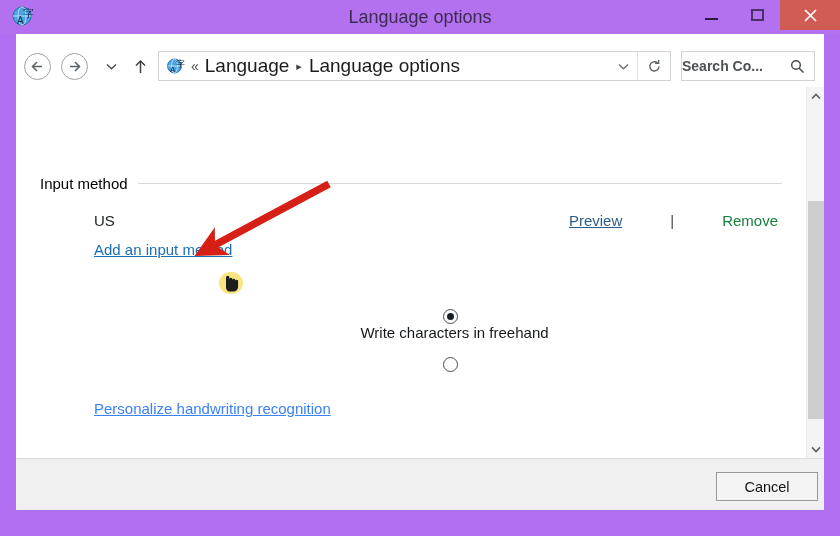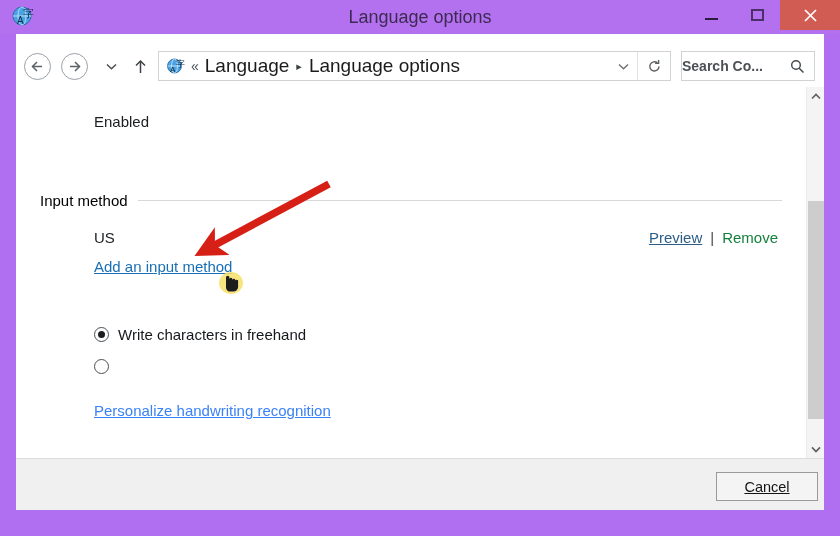--- a/index.html
+++ b/index.html
@@ -224,20 +224,21 @@
     font-size: 15px;
     color: #1a6fb5;
     text-decoration: underline;
     margin-left: 78px;
     display: inline-block;
   }
   .row-flex {
     display: flex;
     align-items: baseline;
     margin-right: 28px;
+    gap: 40px;
   }
   .row-flex .spacer { flex: 1 1 auto; }
   .act-link {
     font-size: 15px;
     color: #2c5d86;
     text-decoration: underline;
   }
   .act-sep {
     font-size: 15px;
     color: #4a4a4a;
@@ -245,20 +246,21 @@
   }
   .act-link.disabled {
     color: #15803d;
     text-decoration: none;
   }
 
   .radio-row {
     display: flex;
     align-items: center;
     margin-left: 78px;
+    flex-direction: column;
   }
   .radio {
     width: 15px; height: 15px;
     border: 1.6px solid #4a4f54;
     border-radius: 50%;
     box-sizing: border-box;
     display: flex; align-items: center; justify-content: center;
     flex: 0 0 auto;
   }
   .radio .dot {
@@ -324,21 +326,21 @@
     color: #9d9d9d;
     display: flex; align-items: center; justify-content: center;
     font-family: "Liberation Sans", sans-serif;
   }
   .btn.enabled {
     border: 1px solid #9a9a9a;
     color: #141414;
     background: #f4f4f4;
   }
   .btn-save   { left: 578px; }
-  .btn-cancel { left: 700px; text-decoration: underline; }
+  .btn-cancel { left: 700px; }
 
   
   .annot {
     position: absolute;
     left: 0; top: 0;
     width: 840px; height: 536px;
     pointer-events: none;
   }
 
   
@@ -451,21 +453,20 @@
     </div>
 
     <div class="content">
       <div class="content-inner">
 
         
         <div style="height:18px; overflow:hidden; margin-top:0;">
           
         </div>
         <div style="height:20px;"></div>
-        <div class="row-value">Enabled</div>
 
         <div style="height:62px;"></div>
 
         
         <div class="sec-head">
           <span class="label">Input method</span>
           <span class="rule"></span>
         </div>
 
         <div style="height:20px;"></div>

